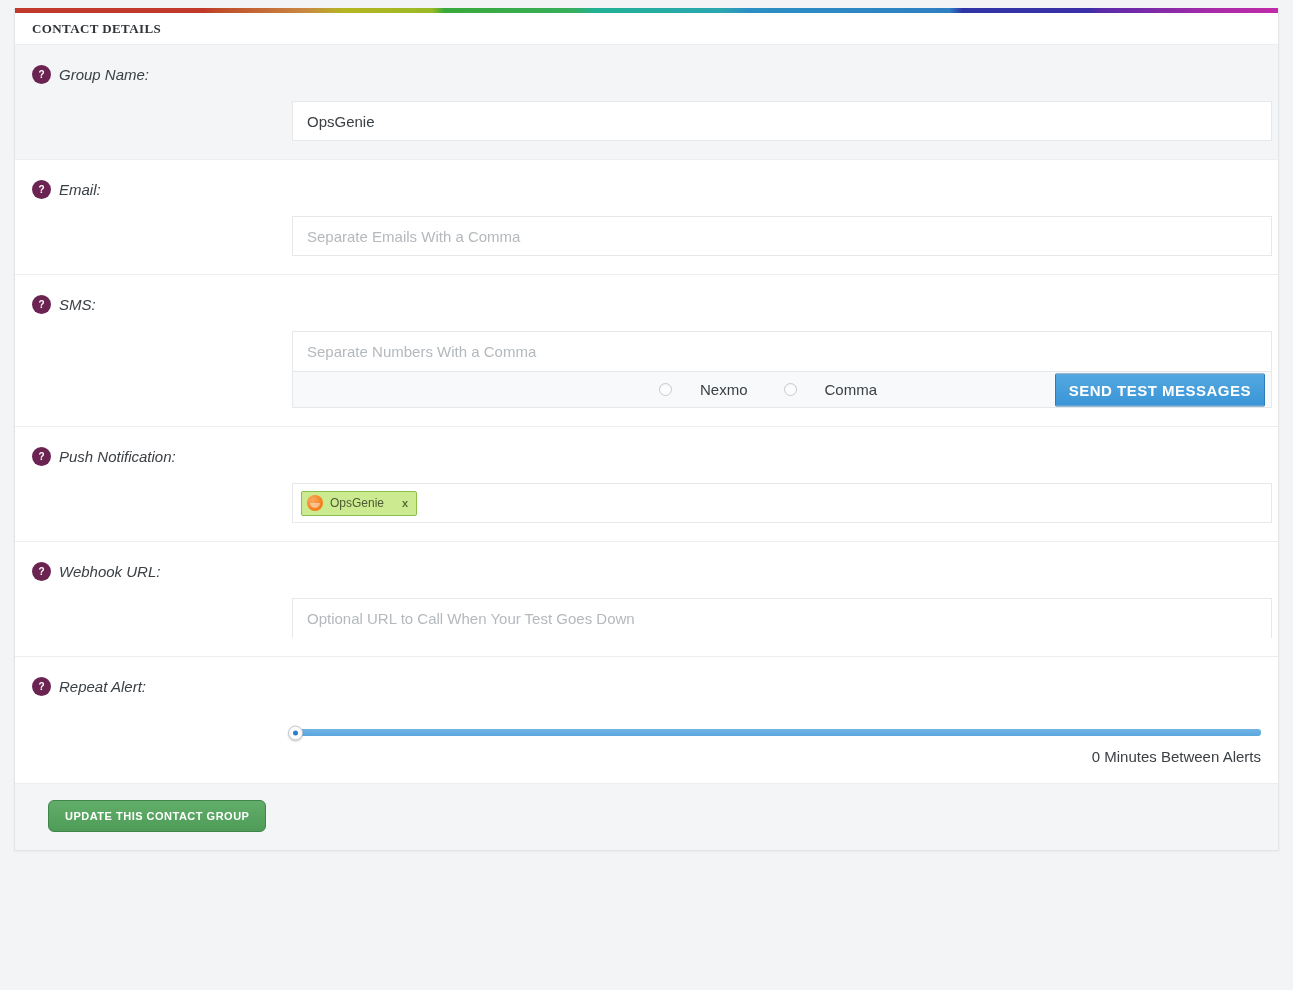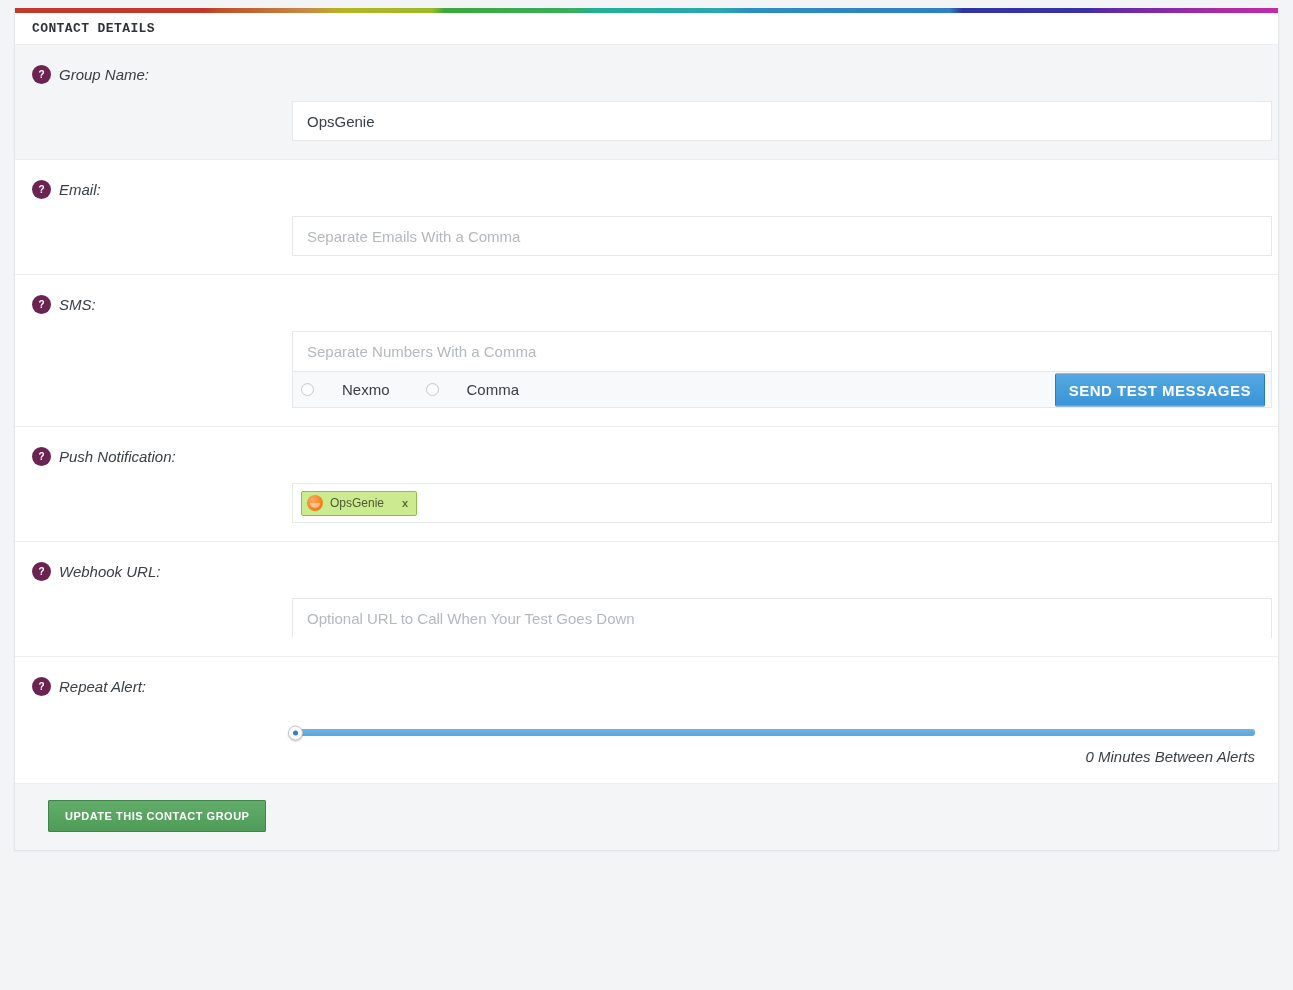--- a/index.html
+++ b/index.html
@@ -54,21 +54,21 @@
     padding: 0 0 0 17px;
     background: #ffffff;
     border-bottom: 1px solid #eceef0;
   }
   .card-header h1 {
     margin: 0;
     font-size: 13px;
     font-weight: bold;
     letter-spacing: 0.4px;
     color: #2f3337;
-    font-family: Liberation Mono, monospace;
+    font-family: Liberation Serif, serif;
   }
 
   
   .row {
     position: relative;
     border-bottom: 1px solid #eceef0;
     padding: 16px 0 18px 0;
     background: #ffffff;
   }
   .row.alt { background: #f4f5f6; }
@@ -128,20 +128,21 @@
   .input-stack .text-input { border-bottom: none; }
 
   .options-bar {
     display: flex;
     align-items: center;
     height: 37px;
     background: #f8f9fa;
     border: 1px solid #e6e8ea;
     padding-left: 8px;
     position: relative;
+    justify-content: center;
   }
 
   .radio-group {
     display: flex;
     align-items: center;
     margin-right: 6px;
     cursor: pointer;
   }
   .radio {
     width: 13px;
@@ -225,23 +226,22 @@
     font-size: 11px;
     font-weight: bold;
     color: #5d6b3c;
     cursor: pointer;
     text-decoration: none;
   }
 
   
   .slider-wrap {
     margin-left: 277px;
-    margin-right: 23px;
+    margin-right: 17px;
     padding-top: 30px;
-    font-style: italic;
   }
   .slider-track {
     position: relative;
     height: 7px;
     background: linear-gradient(to bottom, #6fb4e3 0%, #5aa7dd 100%);
     border-radius: 3px;
     cursor: pointer;
   }
   .slider-handle {
     position: absolute;
@@ -282,21 +282,21 @@
     display: inline-block;
     background: linear-gradient(to bottom, #62ad6a 0%, #4e9c58 100%);
     border: 1px solid #3f8449;
     color: #ffffff;
     font-size: 11px;
     font-weight: bold;
     letter-spacing: 0.5px;
     padding: 9px 16px;
     cursor: pointer;
     font-family: "Liberation Sans", sans-serif;
-    border-radius: 1px;
+    border-radius: 6px;
   }
 </style>
 </head>
 <body>
 
 <div class="page">
   <div class="card">
 
     <div class="rainbow-bar"></div>
 

